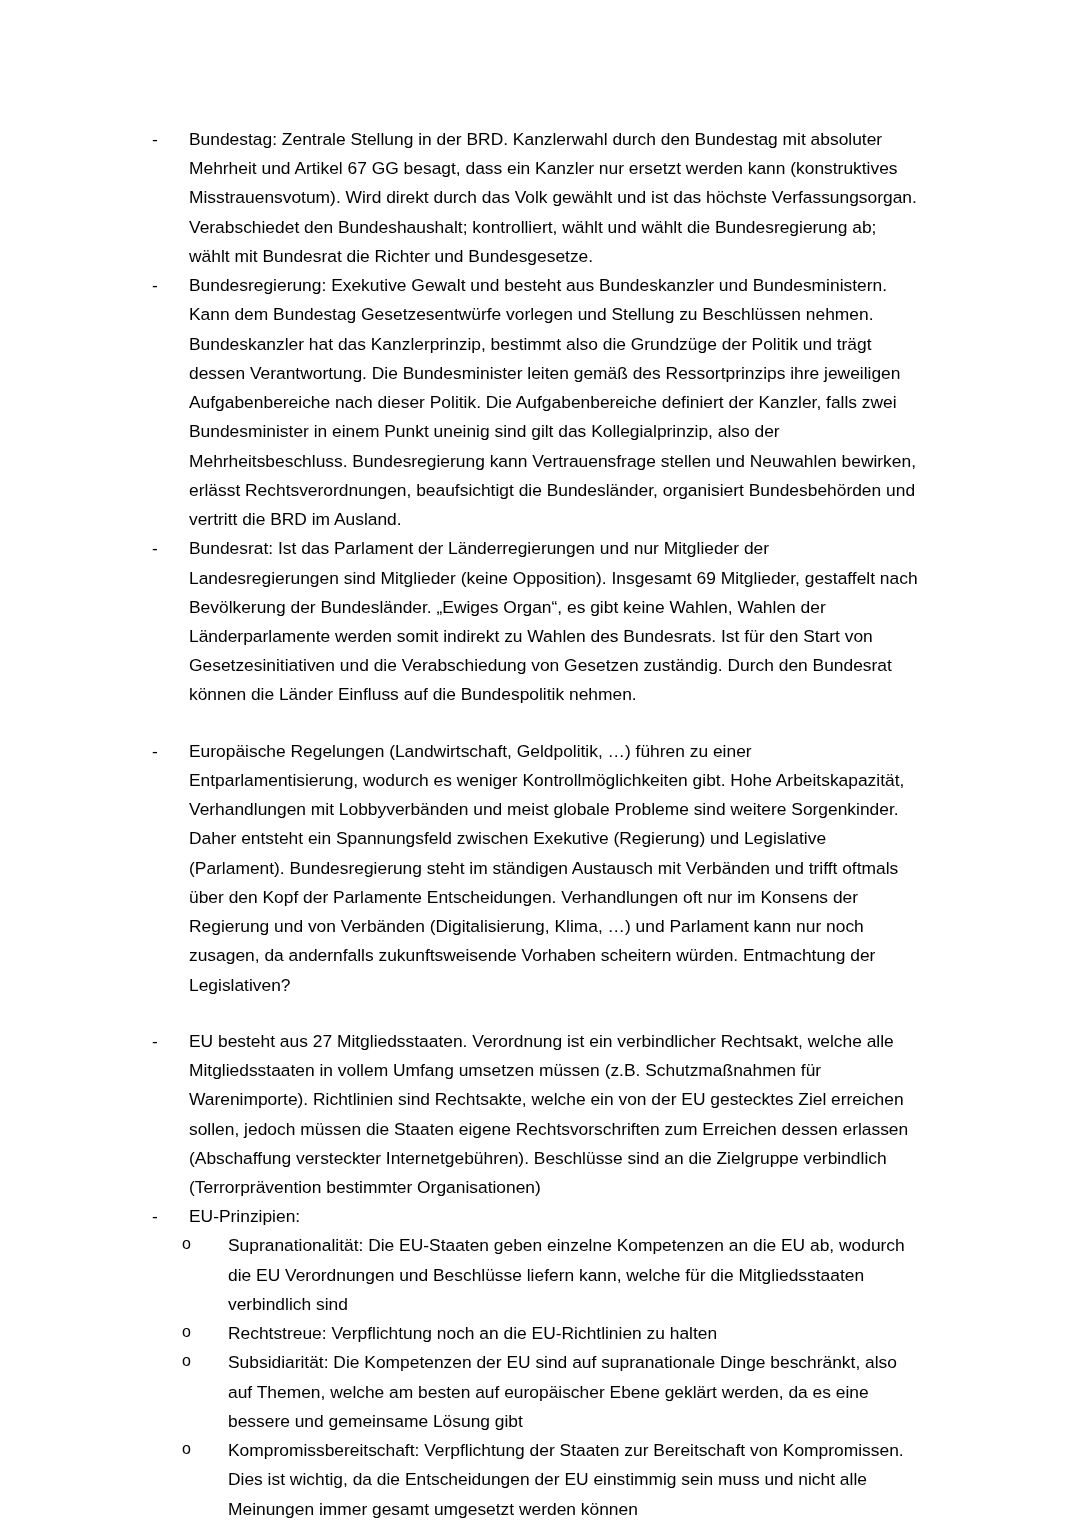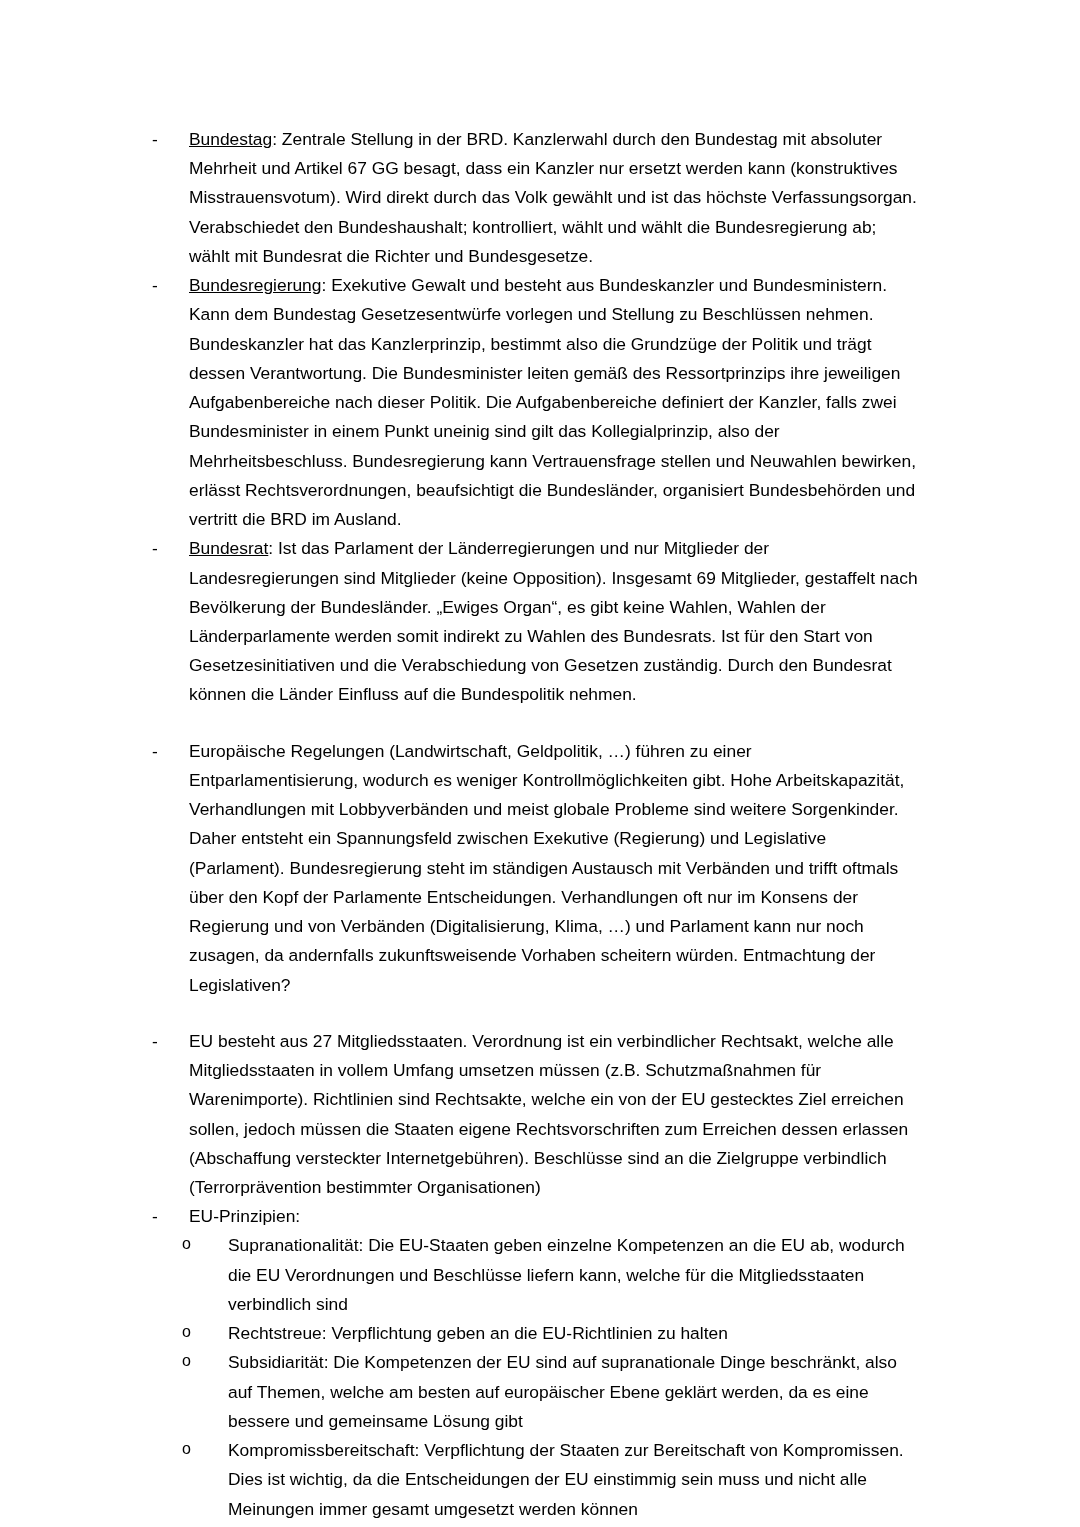--- a/index.html
+++ b/index.html
@@ -58,21 +58,20 @@
     padding-left: 46px;
     margin-left: 30px;
   }
   ul.circle-list > li > .marker {
     position: absolute;
     left: 0;
     top: 0;
     font-size: 16px;
   }
   .u {
-    text-decoration: underline;
   }
   .gap {
     height: 27px;
   }
 </style>
 </head>
 <body>
 
 <div class="page">
   <div class="doc-body">
@@ -117,21 +116,21 @@
       </li>
     </ul>
 
     <ul class="circle-list">
       <li>
         <span class="marker">o</span>
         <span class="content">Supranationalität: Die EU-Staaten geben einzelne Kompetenzen an die EU ab, wodurch die EU Verordnungen und Beschlüsse liefern kann, welche für die Mitgliedsstaaten verbindlich sind</span>
       </li>
       <li>
         <span class="marker">o</span>
-        <span class="content">Rechtstreue: Verpflichtung geben an die EU-Richtlinien zu halten</span>
+        <span class="content">Rechtstreue: Verpflichtung noch an die EU-Richtlinien zu halten</span>
       </li>
       <li>
         <span class="marker">o</span>
         <span class="content">Subsidiarität: Die Kompetenzen der EU sind auf supranationale Dinge beschränkt, also auf Themen, welche am besten auf europäischer Ebene geklärt werden, da es eine bessere und gemeinsame Lösung gibt</span>
       </li>
       <li>
         <span class="marker">o</span>
         <span class="content">Kompromissbereitschaft: Verpflichtung der Staaten zur Bereitschaft von Kompromissen. Dies ist wichtig, da die Entscheidungen der EU einstimmig sein muss und nicht alle Meinungen immer gesamt umgesetzt werden können</span>
       </li>
     </ul>

